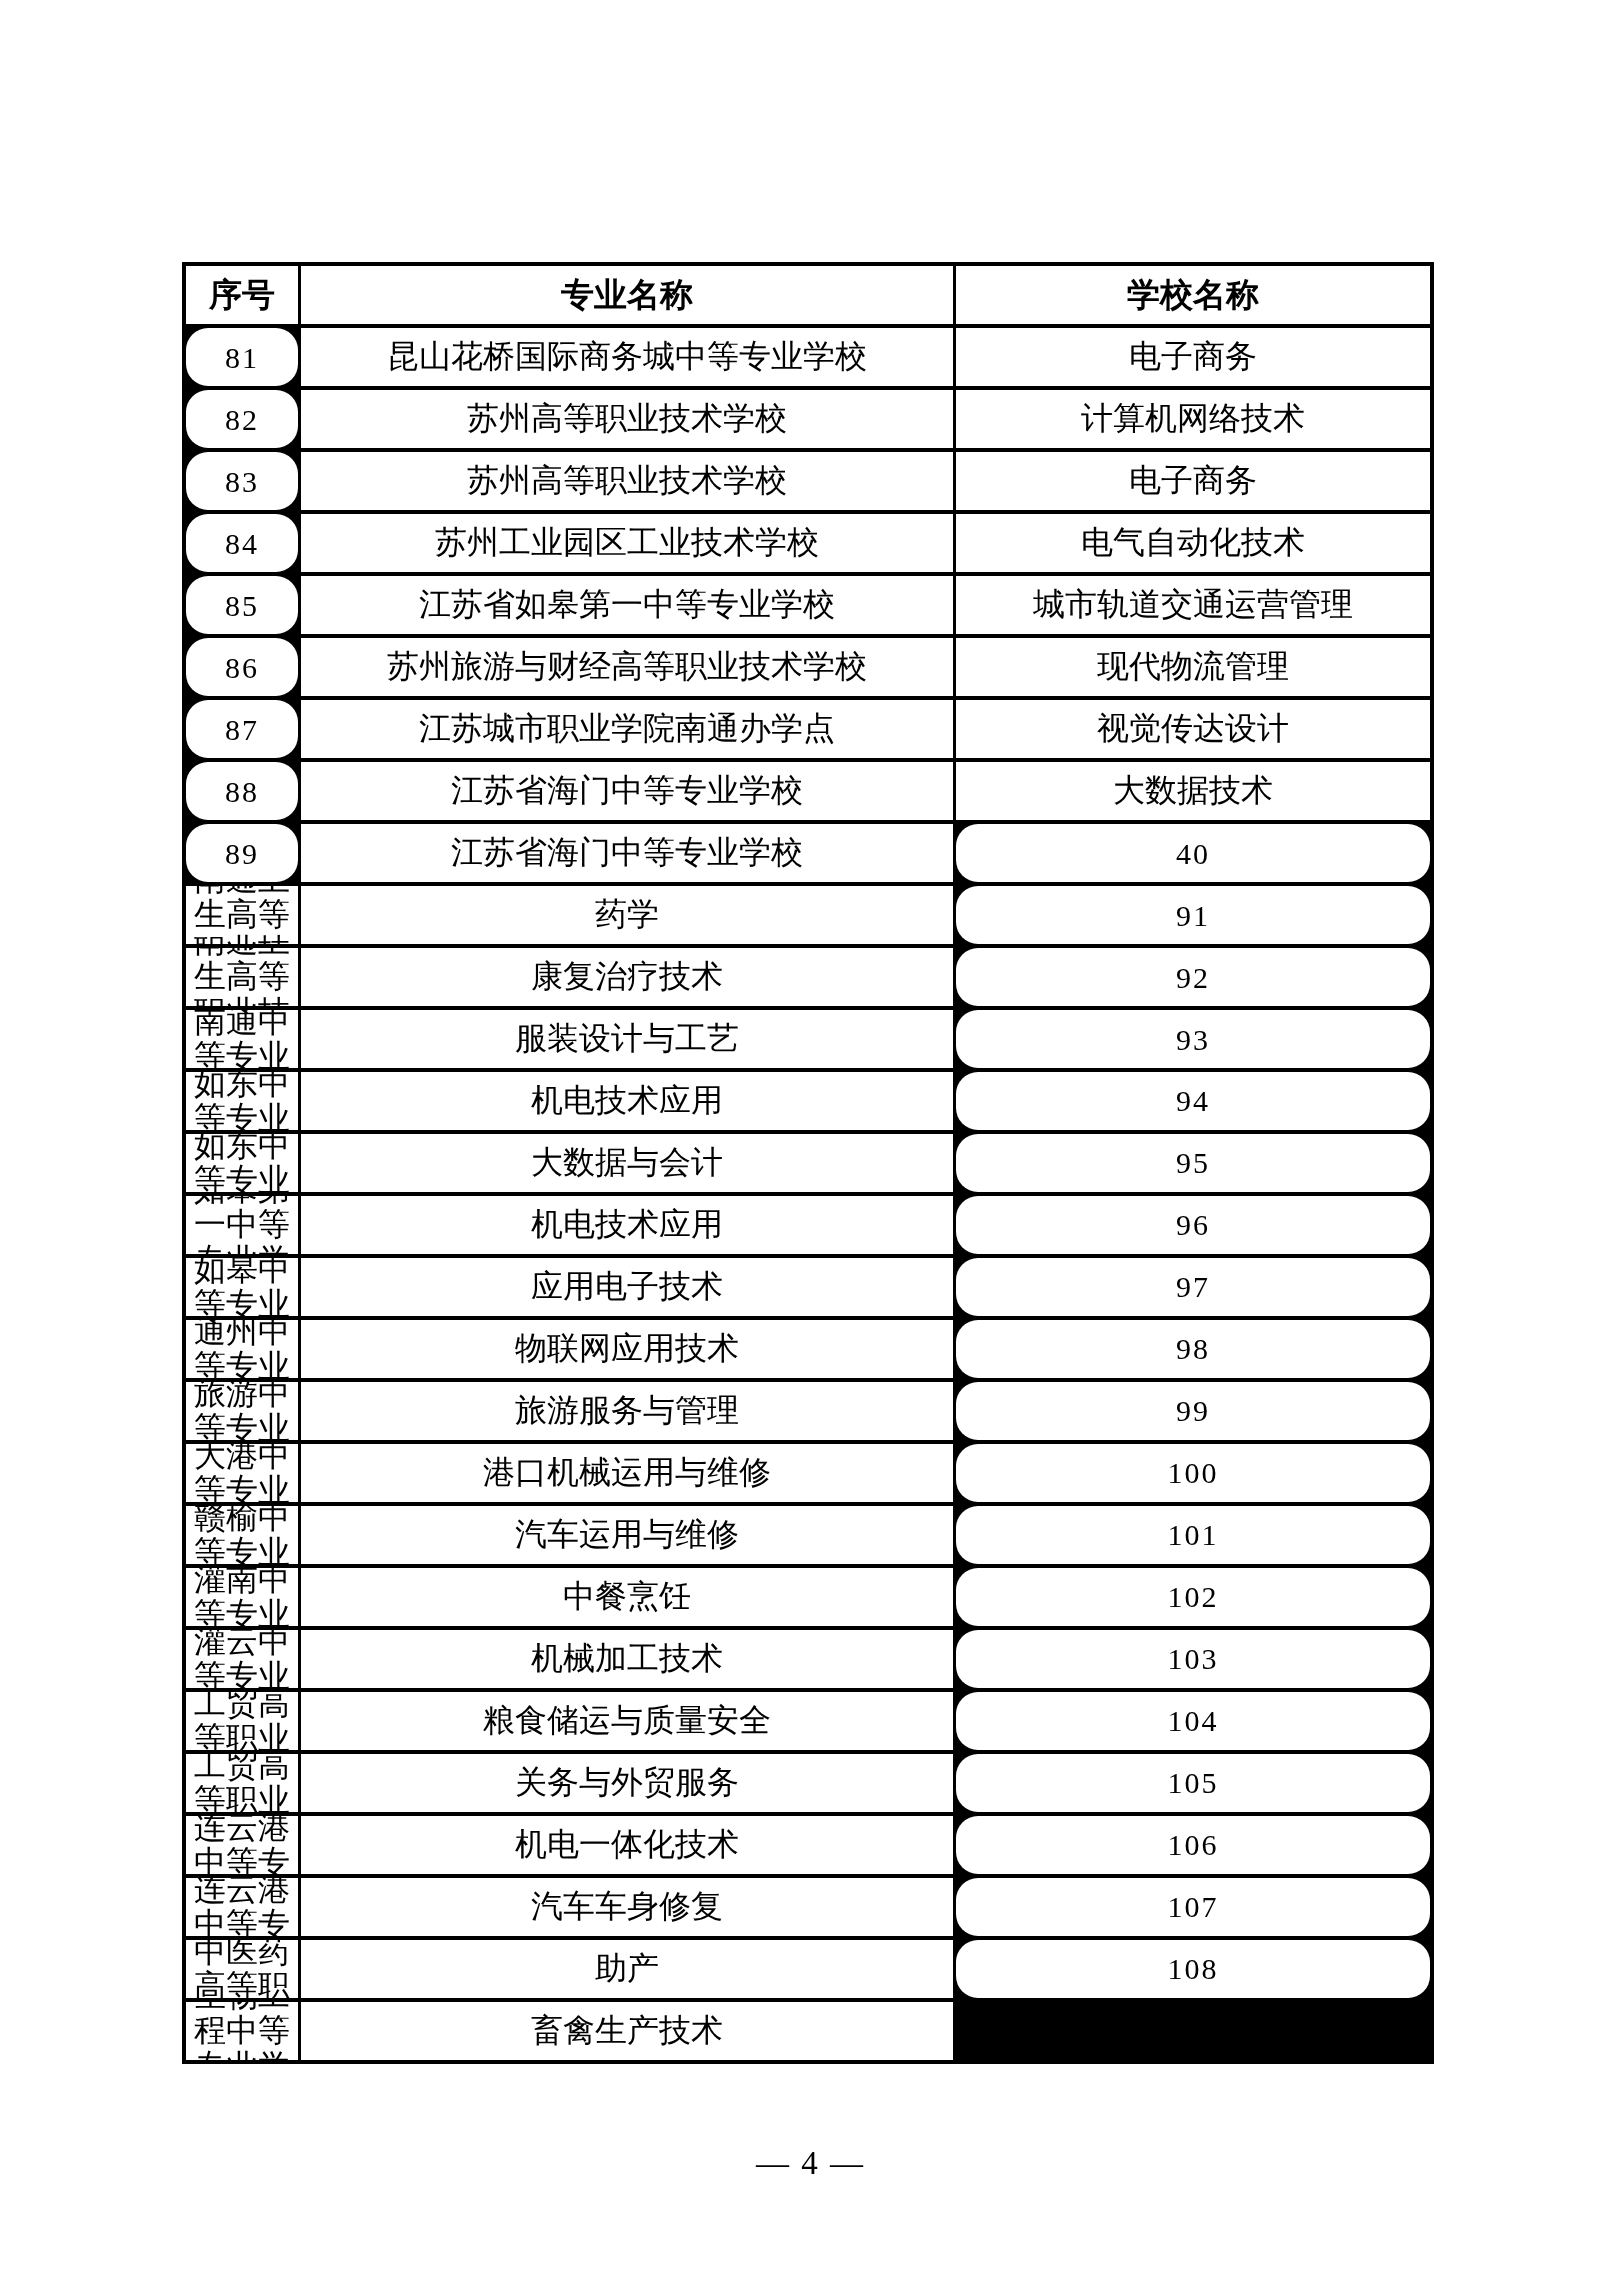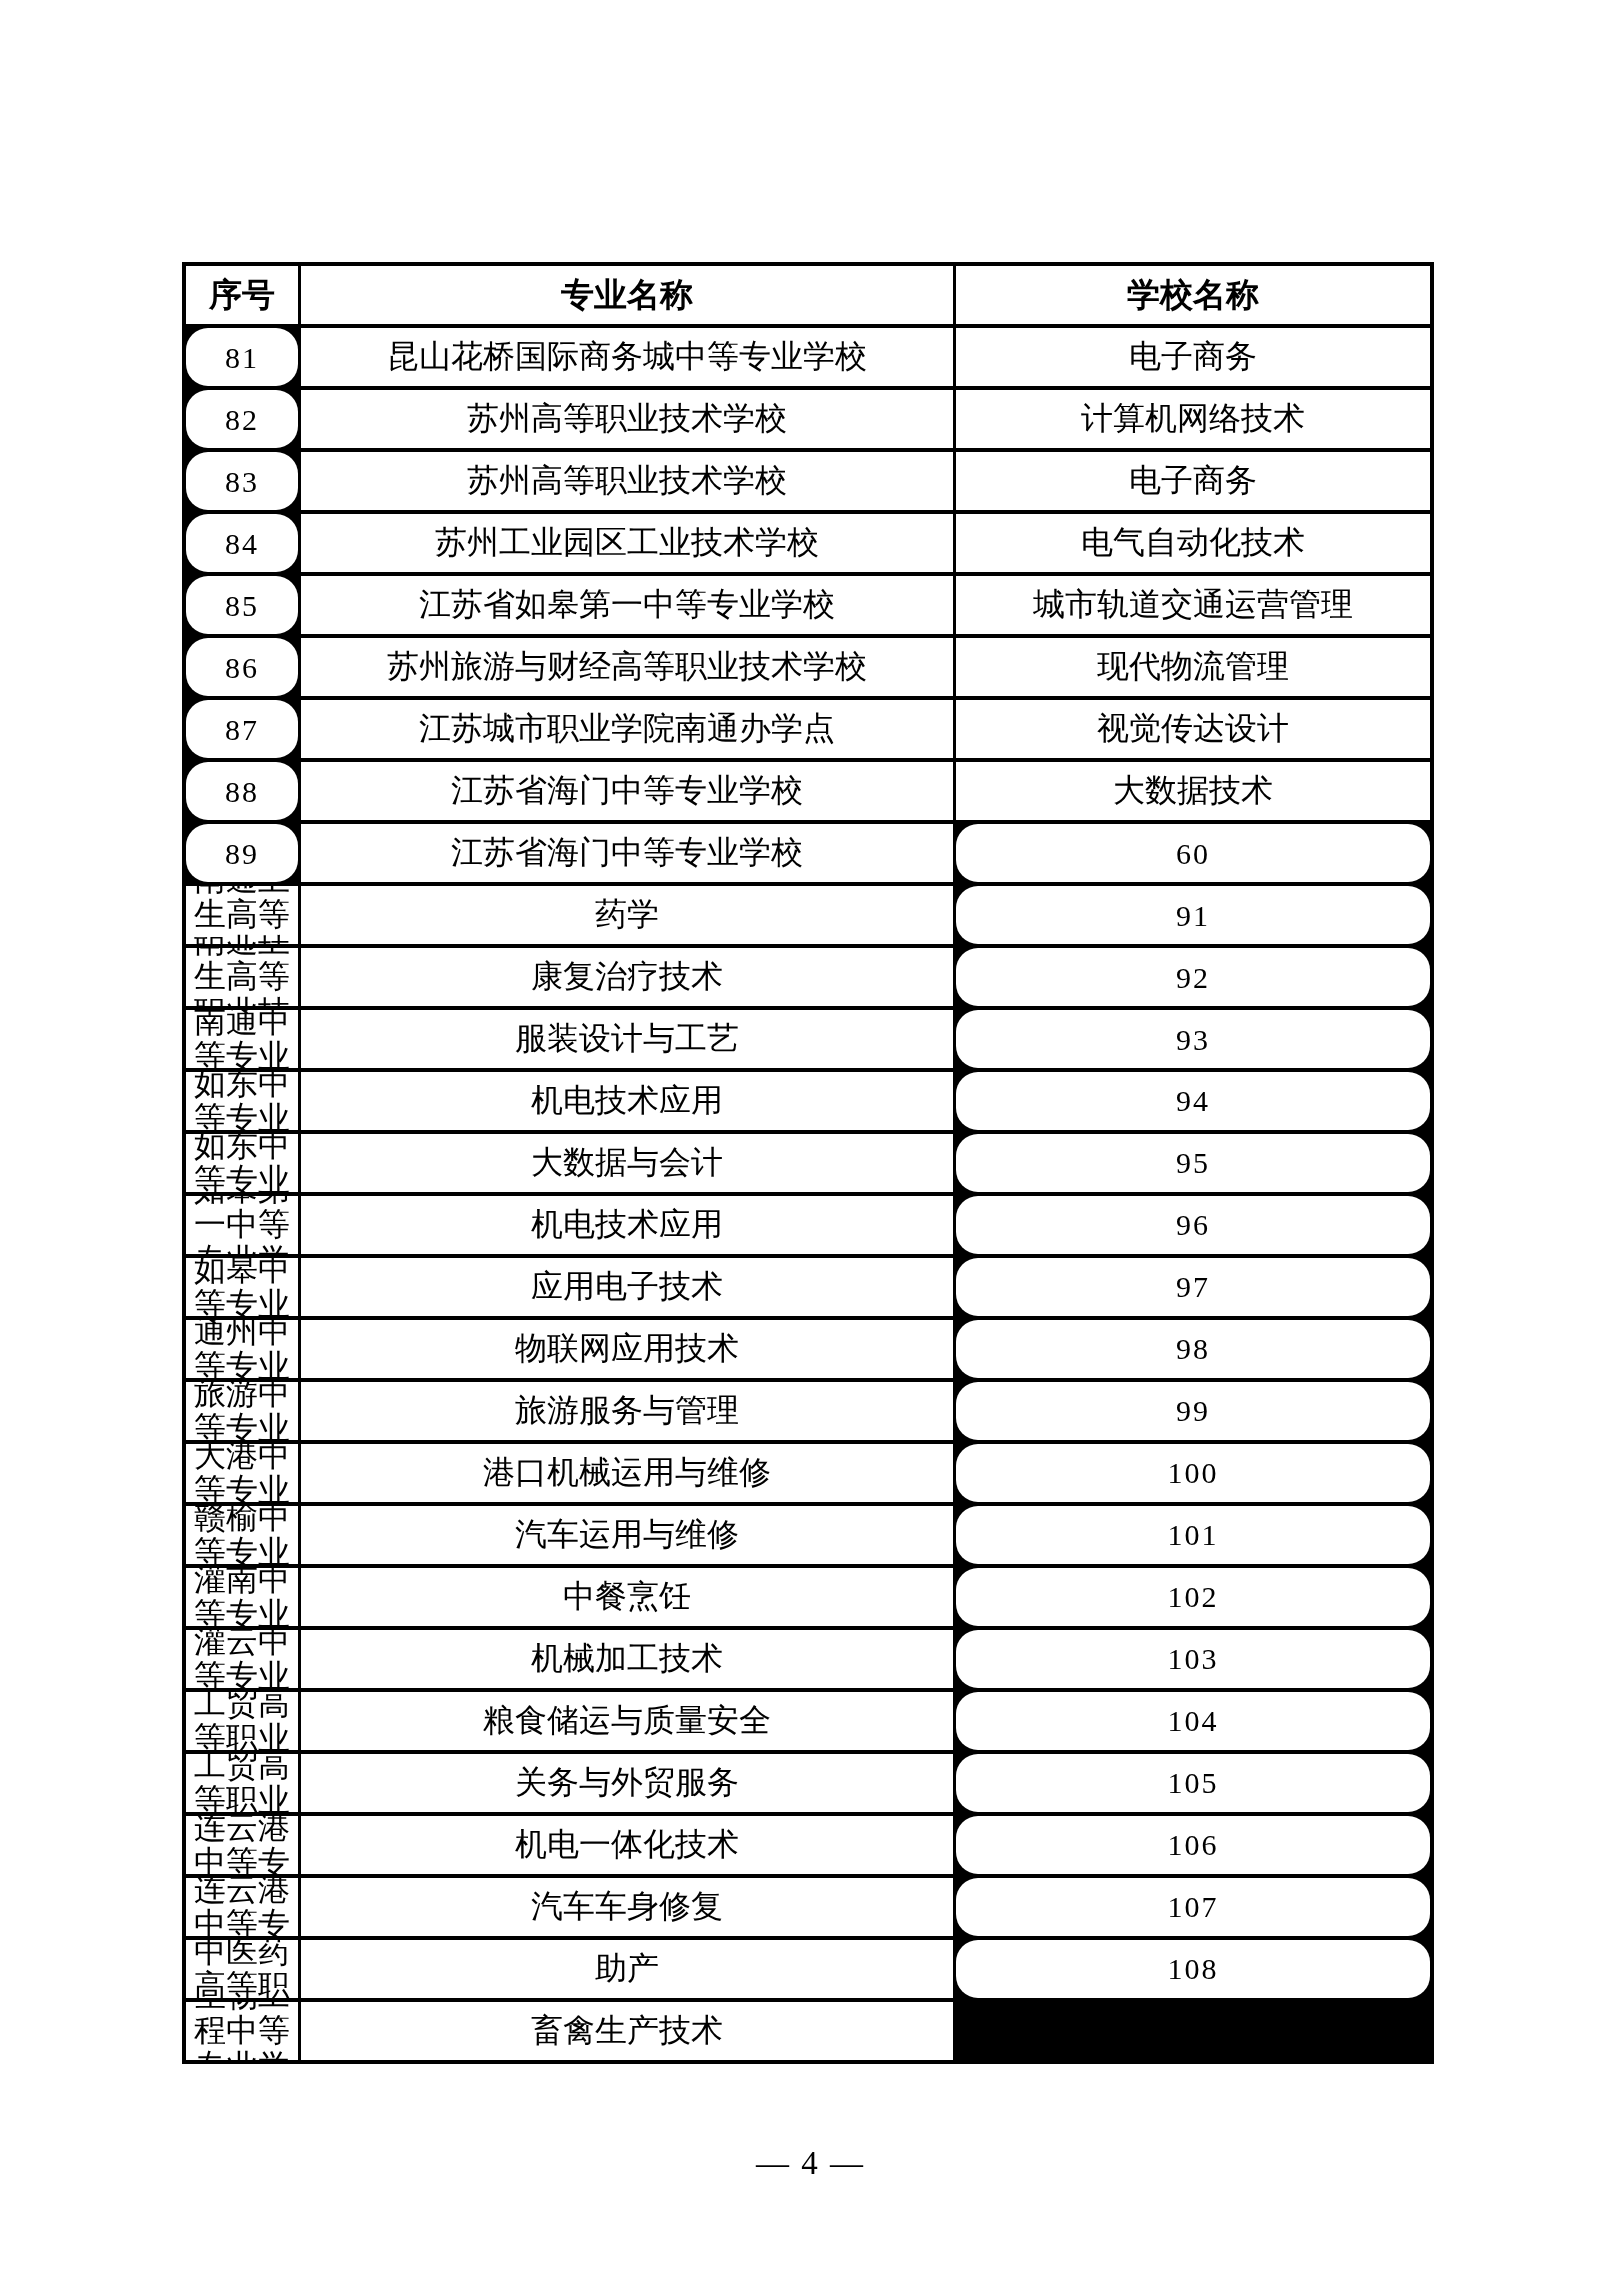--- a/index.html
+++ b/index.html
@@ -90,21 +90,21 @@
       <div class="cell">苏州旅游与财经高等职业技术学校</div>
       <div class="cell">现代物流管理</div>
       <div class="cell num">87</div>
       <div class="cell">江苏城市职业学院南通办学点</div>
       <div class="cell">视觉传达设计</div>
       <div class="cell num">88</div>
       <div class="cell">江苏省海门中等专业学校</div>
       <div class="cell">大数据技术</div>
       <div class="cell num">89</div>
       <div class="cell">江苏省海门中等专业学校</div>
-      <div class="cell num">60</div>
+      <div class="cell num">40</div>
       <div class="cell">江苏省南通卫生高等职业技术学校</div>
       <div class="cell">药学</div>
       <div class="cell num">91</div>
       <div class="cell">江苏省南通卫生高等职业技术学校</div>
       <div class="cell">康复治疗技术</div>
       <div class="cell num">92</div>
       <div class="cell">江苏省南通中等专业学校</div>
       <div class="cell">服装设计与工艺</div>
       <div class="cell num">93</div>
       <div class="cell">江苏省如东中等专业学校</div>

